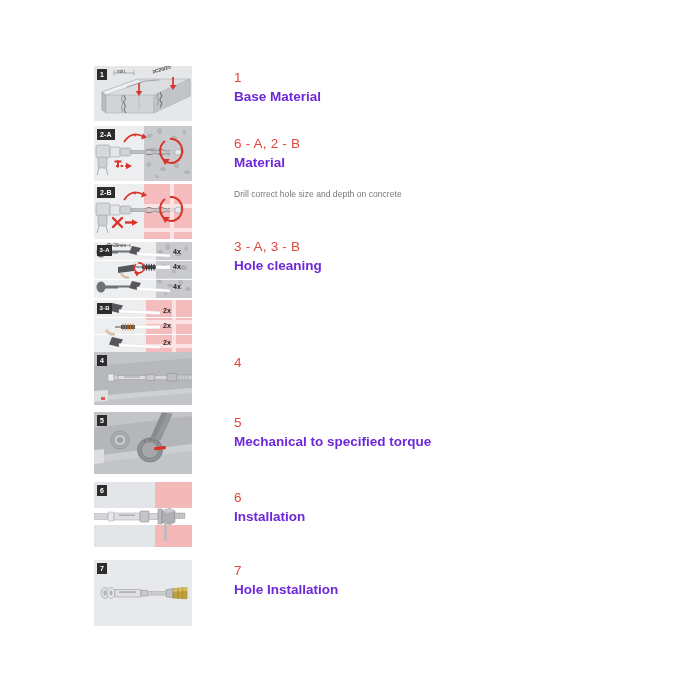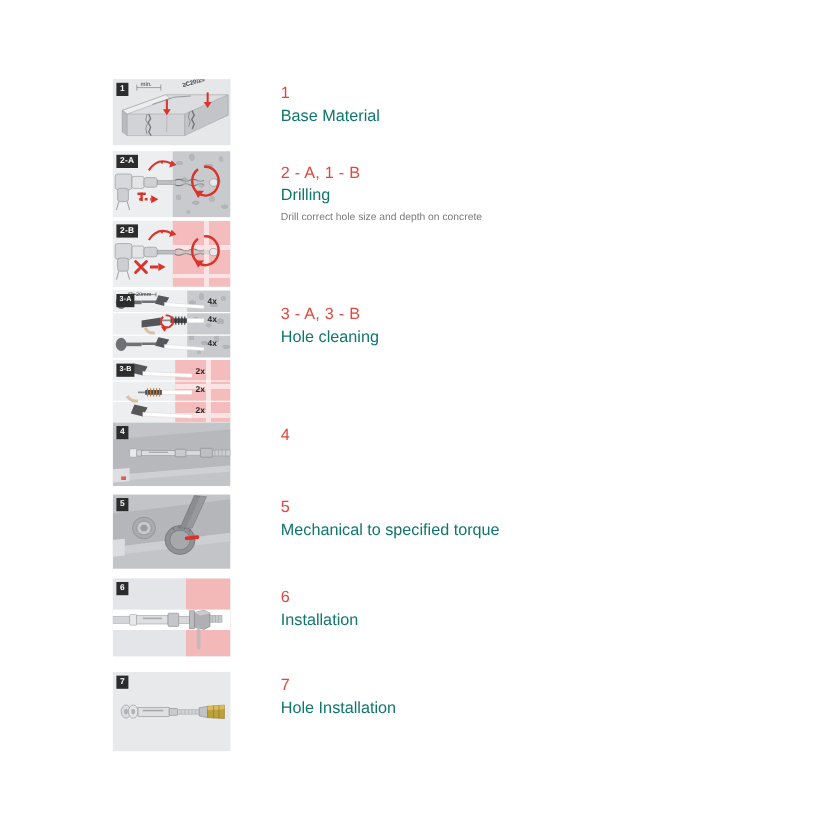--- a/index.html
+++ b/index.html
@@ -11,26 +11,26 @@
   }
   #page { position: relative; width: 700px; height: 700px; background: #fff; }
   .fig { position: absolute; left: 94px; width: 98px; overflow: hidden; background: #e9eaec; }
   .txt { position: absolute; left: 234px; width: 430px; }
 
   .step-num {
     color: #e0473e; font-size: 13.5px; line-height: 16px;
     letter-spacing: .2px; font-weight: 400;
   }
   .step-title {
-    color: #0f766e; font-size: 13.5px; line-height: 18px;
-    margin-top: 2px; font-weight: 400;
+    color: #6d28d9; font-size: 13.5px; line-height: 18px;
+    margin-top: 2px; font-weight: 700;
   }
   .step-desc {
     color: #7a7a7a; font-size: 8.6px; line-height: 11px;
-    margin-top: 3px; max-width: 340px;
+    margin-top: 17px; max-width: 340px;
   }
 
   
   .badge {
     position: absolute; left: 3px; top: 3px;
     background: #2c2c2c; color: #fff;
     font-size: 7px; line-height: 9px; font-weight: bold;
     padding: 1px 3px; z-index: 30; letter-spacing: .2px;
     font-family: "Liberation Sans", sans-serif;
   }
@@ -182,22 +182,22 @@
       <g stroke="#d8342a" stroke-width="2.4" stroke-linecap="round">
         <line x1="19" y1="34" x2="28" y2="43"></line>
         <line x1="28" y1="34" x2="19" y2="43"></line>
       </g>
       <path d="M31,38.5 h7" stroke="#d8342a" stroke-width="2.4"></path>
       <polygon points="38,35.2 38,41.8 44,38.5" fill="#d8342a"></polygon>
     </svg>
     <div class="badge">2-B</div>
   </div>
   <div class="txt" style="top:136px;">
-    <div class="step-num">2 - A, 1 - B</div>
-    <div class="step-title">Drilling</div>
+    <div class="step-num">6 - A, 2 - B</div>
+    <div class="step-title">Material</div>
     <div class="step-desc">Drill correct hole size and depth on concrete</div>
   </div>
 
   <div class="fig" style="top:242px;height:56px;">
     <div class="bg bg-light"></div>
     <div class="bg bg-concrete" style="left:62px;"></div>
     <svg width="98" height="56" viewBox="0 0 98 56">
       <line x1="0" y1="18.6" x2="98" y2="18.6" stroke="#ffffff" stroke-width="1"></line>
       <line x1="0" y1="37.3" x2="98" y2="37.3" stroke="#ffffff" stroke-width="1"></line>
 
@@ -274,21 +274,21 @@
       <g>
         <polygon points="18,37 29,39.5 25,47 15,44.5" fill="#55575b"></polygon>
         <polygon points="25,43.5 66,45.5 66,48.5 25,46.8" fill="#ffffff" stroke="#e2d0d0" stroke-width="0.4"></polygon>
       </g>
     </svg>
     <div class="cnt" style="left:69px;top:7px;">2x</div>
     <div class="cnt" style="left:69px;top:22px;">2x</div>
     <div class="cnt" style="left:69px;top:39px;">2x</div>
     <div class="badge sm">3-B</div>
   </div>
-  <div class="txt" style="top:254px;">
+  <div class="txt" style="top:239px;">
     <div class="step-num">3 - A, 3 - B</div>
     <div class="step-title">Hole cleaning</div>
   </div>
 
   <div class="fig" style="top:352px;height:53px;">
     <div class="bg" style="background:#c3c4c8;"></div>
     <svg width="98" height="53" viewBox="0 0 98 53">
 
       <polygon points="0,14 98,6 98,36 0,44" fill="#b6b8bc"></polygon>
       <polygon points="0,44 98,36 98,41 0,49" fill="#cfd0d3"></polygon>

